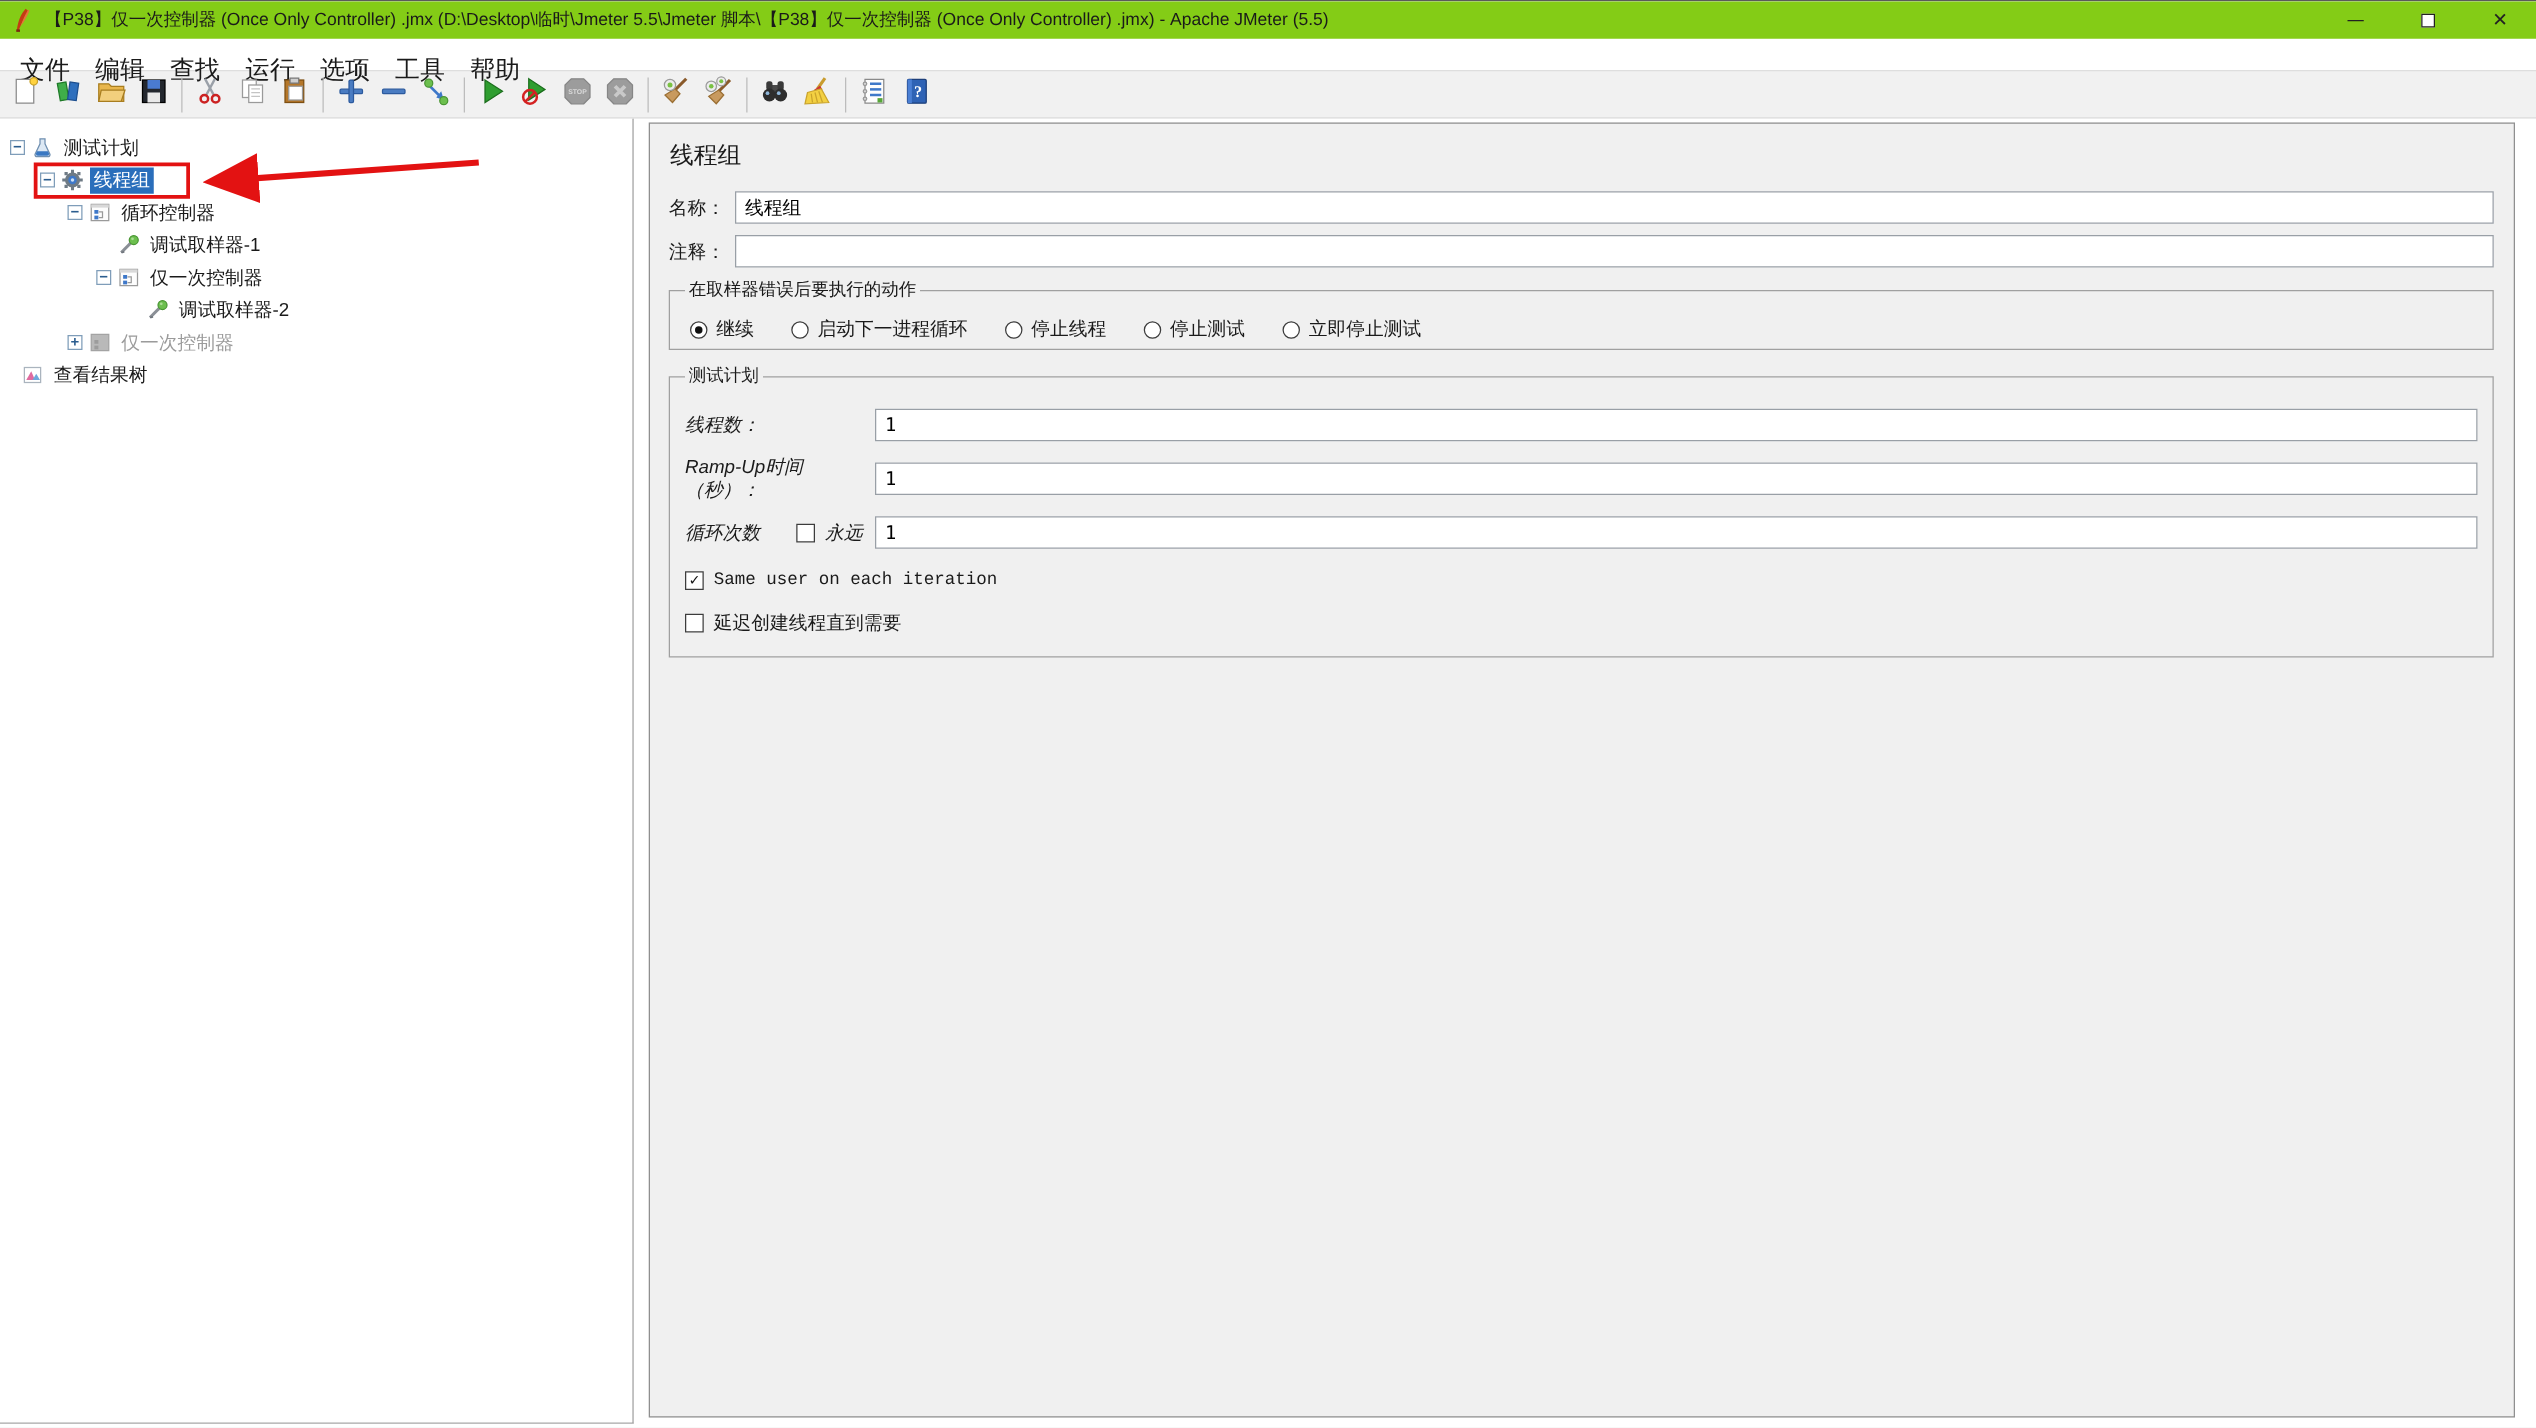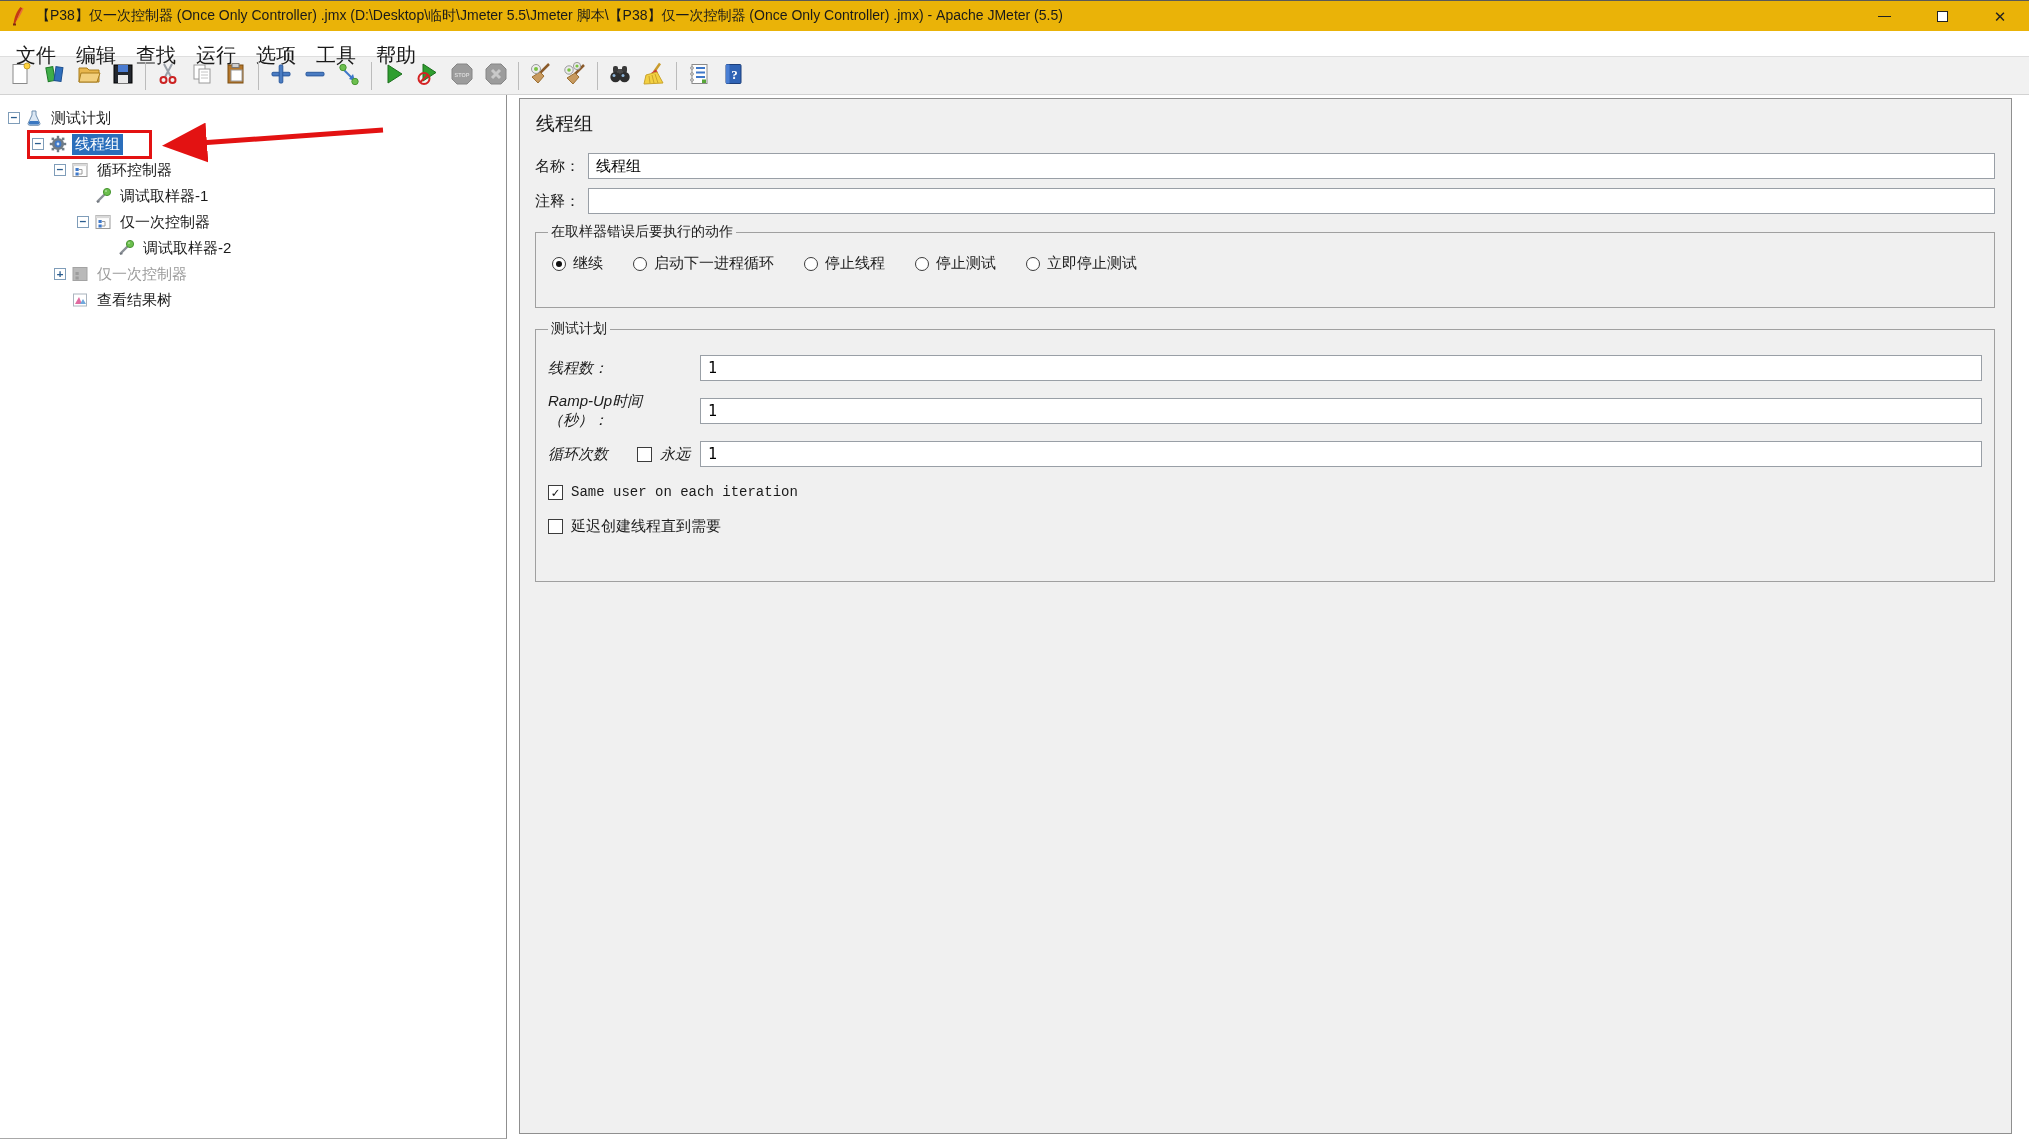--- a/index.html
+++ b/index.html
@@ -4,21 +4,21 @@
 <style>
   * { box-sizing: border-box; }
   html,body { margin:0; padding:0; }
   body {
     width:2029px; height:1142px; overflow:hidden;
     font-family:"Liberation Sans", sans-serif;
     background:#ffffff; color:#1a1a1a;
     border-top:1px solid #5a5a5a;
   }
   
-  .titlebar { height:30px; display:flex; align-items:center; background:#eab308; position:relative; }
+  .titlebar { height:30px; display:flex; align-items:center; background:#84cc16; position:relative; }
   .app-icon { width:18px; height:20px; margin:0 8px 0 10px; flex:0 0 auto; }
   .title-text { font-size:14px; white-space:nowrap; overflow:hidden; }
   .win-controls { position:absolute; right:0; top:0; height:30px; display:flex; }
   .win-btn { width:58px; height:30px; display:flex; align-items:center; justify-content:center; color:#222; }
   .glyph-min { width:13px; height:1px; background:#222; }
   .glyph-max { width:11px; height:11px; border:1px solid #222; background:#fff; }
   .glyph-close { font-size:15px; line-height:1; }
   
   .menubar { height:25px; display:flex; align-items:center; padding-left:6px; background:#fff; }
   .menu-item { font-size:20px; padding:2px 10px;margin-top:24px; }
@@ -44,21 +44,21 @@
   .arrow-overlay { position:absolute; left:0; top:0; pointer-events:none; z-index:6; }
   
   .content { flex:1; padding:3px 17px 5px 12px; background:#fff; }
   .panel-box { width:100%; height:100%; background:#f0f0f0; border:1px solid #8f8f8f; padding:8px 16px 10px 15px; }
   .panel-title { font-size:19px; margin:4px 0 16px 1px; }
   .form-row { display:flex; align-items:center; margin-bottom:9px; }
   .form-row > label { font-size:15px; margin-right:8px; flex:0 0 auto; }
   input[type=text] { height:26px; border:1px solid #999fa6; background:#fff; padding:2px 7px;
                      font:15px "DejaVu Sans Mono","Liberation Sans",sans-serif; outline:none; width:100%; }
   input[type=text]:disabled { background:#efefef; border-color:#bcbcbc; }
-  fieldset { border:1px solid #a0a0a0; margin:2px 0 12px; padding:6px 12px 28px; }
+  fieldset { border:1px solid #a0a0a0; margin:2px 0 12px; padding:6px 12px 0; }
   legend { font-size:14px; padding:0 3px; }
   .radio-row { display:flex; align-items:center; gap:30px; padding:7px 4px 6px; }
   .radio-opt { display:flex; align-items:center; font-size:15px; }
   .rdot { width:14px; height:14px; border-radius:50%; border:1px solid #3c3c3c; background:#fff;
           margin-right:7px; position:relative; flex:0 0 auto; }
   .rdot.sel::after { content:""; position:absolute; inset:3px; border-radius:50%; background:#101010; }
   .tp-row { display:flex; align-items:center; margin:11px 0; }
   .tp-label { width:152px; flex:0 0 auto; font-size:15px; display:flex; align-items:center;font-style:italic; }
   .tp-label.split { justify-content:space-between; padding-right:10px; }
   .tp-input { flex:1; }
@@ -347,21 +347,21 @@
         <div style="display: inline-flex; align-items: center;">
           <span class="tgl">+</span>
           <span class="ticon"><svg width="18" height="18" viewBox="0 0 18 18">
               <rect x="2" y="2.5" width="14" height="13" fill="#b9b9b9" stroke="#a3a3a3"></rect>
               <rect x="4.5" y="7" width="3.2" height="3" fill="#9c9c9c"></rect>
               <rect x="4.5" y="11.5" width="3.2" height="3" fill="#9c9c9c"></rect>
             </svg></span>
           <span class="tlabel">仅一次控制器</span>
         </div>
       </div>
-      <div class="tree-row" style="padding-left: 54px;">
+      <div class="tree-row" style="">
         <div style="display: inline-flex; align-items: center;">
           <span class="tgl-spacer"></span>
           <span class="ticon"><svg width="18" height="18" viewBox="0 0 18 18">
               <rect x="2.5" y="3" width="13" height="12" fill="#fff" stroke="#aab4be"></rect>
               <path d="M4 13 L8 6 L11 13 z" fill="#e06ba0"></path>
               <path d="M9 13 L12 8 L15 13 z" fill="#6fa8dc"></path>
             </svg></span>
           <span class="tlabel">查看结果树</span>
         </div>
       </div>

